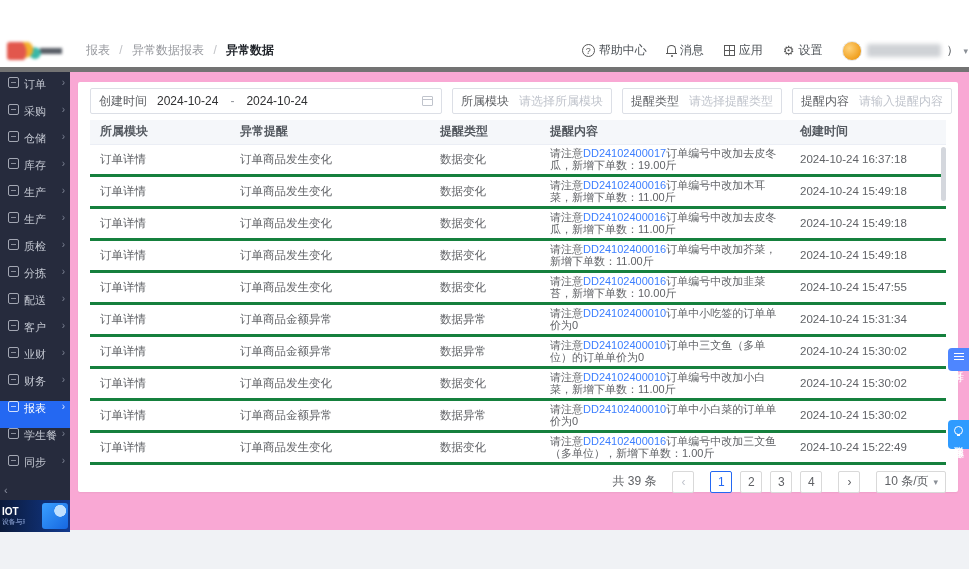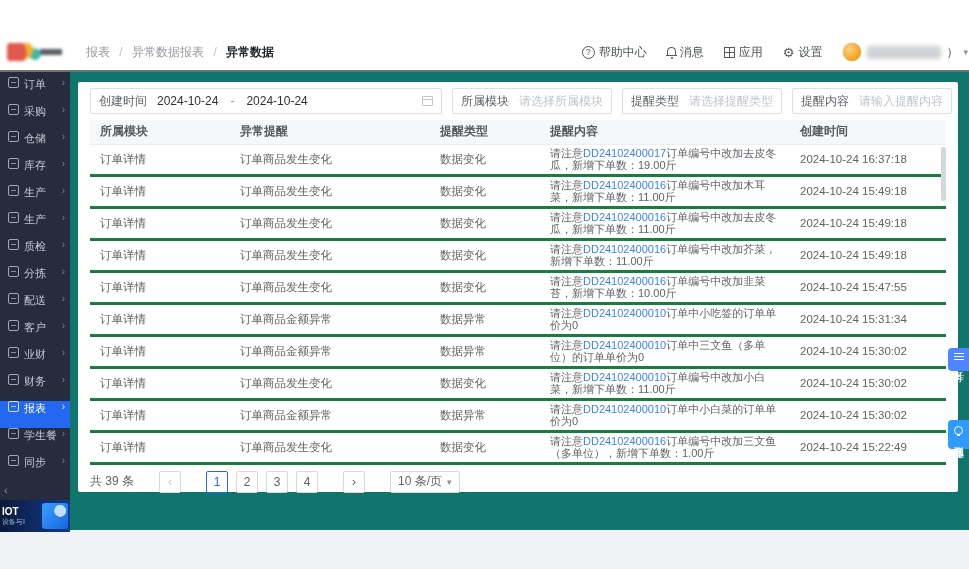--- a/index.html
+++ b/index.html
@@ -3,21 +3,21 @@
 <meta charset="utf-8">
 <style>
   * { box-sizing: border-box; }
   html,body { margin:0; padding:0; }
   body {
     width:969px; height:569px; overflow:hidden; position:relative;
     background:#fff; font-family:"Liberation Sans","DejaVu Sans",sans-serif;
     color:#303133;
   }
   
-  .topbar { height:72px; display:flex; align-items:center; padding-top:34px; border-bottom:2px solid #737373; }
+  .topbar { height:72px; display:flex; align-items:center; padding-top:34px; border-bottom:5px solid #737373; }
   .logo-col { width:70px; display:flex; justify-content:center; align-items:center; flex:none; }
   .logo-mark {
     width:56px; height:18px; border-radius:3px; filter:blur(1.6px);
     background:
       radial-gradient(circle at 10% 55%, #e2574c 0 26%, rgba(0,0,0,0) 28%),
       radial-gradient(circle at 32% 42%, #f2b02e 0 20%, rgba(0,0,0,0) 22%),
       radial-gradient(circle at 50% 62%, #39b7a7 0 18%, rgba(0,0,0,0) 20%),
       linear-gradient(#585d66,#585d66) 98% 55%/40% 36% no-repeat;
   }
   .breadcrumb { font-size:12px; color:#97999e; margin-left:16px; white-space:nowrap; }
@@ -53,21 +53,21 @@
   .iot-block { height:36px; background:linear-gradient(90deg,#0b1a3a,#13álgebra);
     background:linear-gradient(90deg,#0b1a3a,#123a8f); display:flex; align-items:center; gap:17px; padding:3px 2px; }
   .iot-texts { display:flex; flex-direction:column; line-height:1.15; flex:1; overflow:hidden; }
   .iot-title { color:#fff; font-size:10px; font-weight:bold; }
   .iot-sub { color:#9fb6e8; font-size:8px; transform:scale(.85); transform-origin:left center; white-space:nowrap; }
   .iot-img { width:26px; height:26px; border-radius:3px; flex:none;
     background:
       radial-gradient(circle at 70% 30%, #bfe0ff 0 22%, rgba(0,0,0,0) 24%),
       linear-gradient(135deg,#3aa0ff,#1667e0); }
   
-  .main { flex:1; background:#0f766e; padding:10px 11px 0 8px; position:relative; overflow:hidden; }
+  .main { flex:1; background:#f9a8d4; padding:10px 11px 0 8px; position:relative; overflow:hidden; }
   .card { background:#fff; border-radius:2px; height:410px; padding:6px 12px 0; box-shadow:0 1px 2px rgba(0,0,0,.05); }
   .filters { display:flex; gap:10px; margin-bottom:6px; }
   .fbox { display:flex; align-items:center; height:26px; border:1px solid #dcdfe6; border-radius:2px; padding:0 8px; font-size:12px; background:#fff; }
   .date-box { width:352px; flex:none; }
   .fbox.grow { flex:1; }
   .flabel { color:#606266; margin-right:10px; white-space:nowrap; }
   .fval { color:#303133; white-space:nowrap; }
   .fsep { color:#909399; margin:0 12px; }
   .fph { color:#c0c4cc; white-space:nowrap; overflow:hidden; }
   .ico-cal { margin-left:auto; width:11px; height:10px; border:1px solid #c0c4cc; border-radius:1px; position:relative; flex:none; }
@@ -76,21 +76,21 @@
   .btn { height:24px; padding:0 13px; background:#2468f2; color:#fff; border:none; border-radius:2px; font-size:12px; cursor:pointer; font-family:inherit; }
   
   .tablewrap { position:relative; }
   table { width:100%; border-collapse:collapse; table-layout:fixed; }
   thead th { background:#f5f7fa; height:24px; padding:0 10px; text-align:left; font-size:12px; color:#555a61; font-weight:bold; border-bottom:1px solid #ebeef5; }
   tbody td { height:29px; padding:2px 10px; border-bottom:3px solid #15803d; font-size:11.5px; color:#606266; vertical-align:middle; line-height:13px; }
   td.content-cell { font-size:11px; line-height:12.5px; }
   .order-link { color:#3d7fff; text-decoration:none; cursor:pointer; }
   .vthumb { position:absolute; right:0; top:27px; width:5px; height:54px; border-radius:3px; background:#d4d7dd; cursor:pointer; }
   
-  .pagination { display:flex; justify-content:flex-start; align-items:center; gap:25px; margin-top:6px; font-size:12px; color:#606266; }
+  .pagination { display:flex; justify-content:flex-end; align-items:center; gap:16px; margin-top:6px; font-size:12px; color:#606266; }
   .pg-pages { display:flex; gap:8px; }
   .page-btn { min-width:22px; height:22px; border:1px solid #d9d9d9; border-radius:2px; background:#fff; display:flex; align-items:center; justify-content:center; font-size:12px; color:#606266; cursor:pointer; font-family:inherit; padding:0 4px; }
   .page-btn.active { color:#2468f2; border-color:#2468f2; }
   .page-btn.disabled { color:#c0c4cc; cursor:default; }
   .page-size { height:22px; border:1px solid #d9d9d9; border-radius:2px; display:flex; align-items:center; gap:5px; padding:0 7px; cursor:pointer; background:#fff; }
   
   .float-tab { position:absolute; right:0; display:flex; flex-direction:column; align-items:center; gap:3px; color:#fff; border-radius:4px 0 0 4px; cursor:pointer; z-index:5; }
   .float-task { top:348px; width:21px; padding:5px 0 6px; background:#4e86ff; }
   .float-service { top:420px; width:21px; padding:6px 0 7px; background:#2f9bff; }
   .vtext { writing-mode:vertical-rl; font-size:10px; letter-spacing:1px; }

